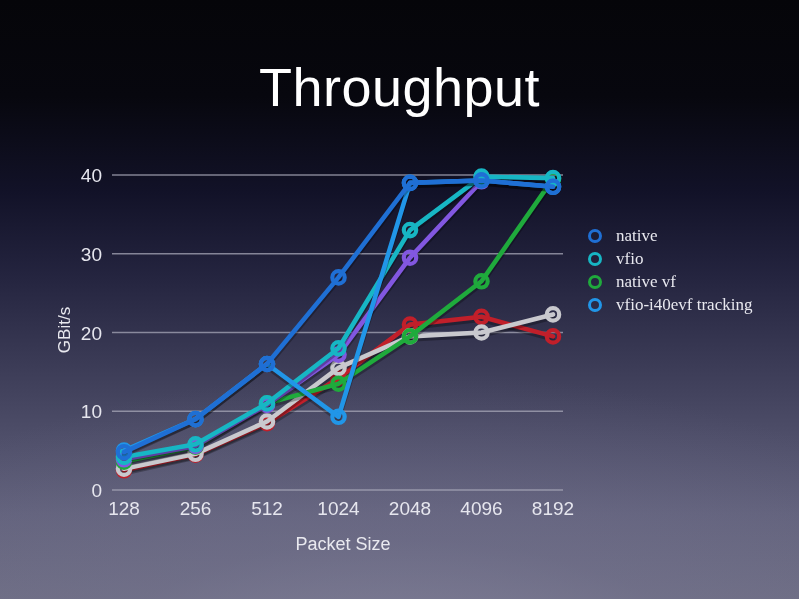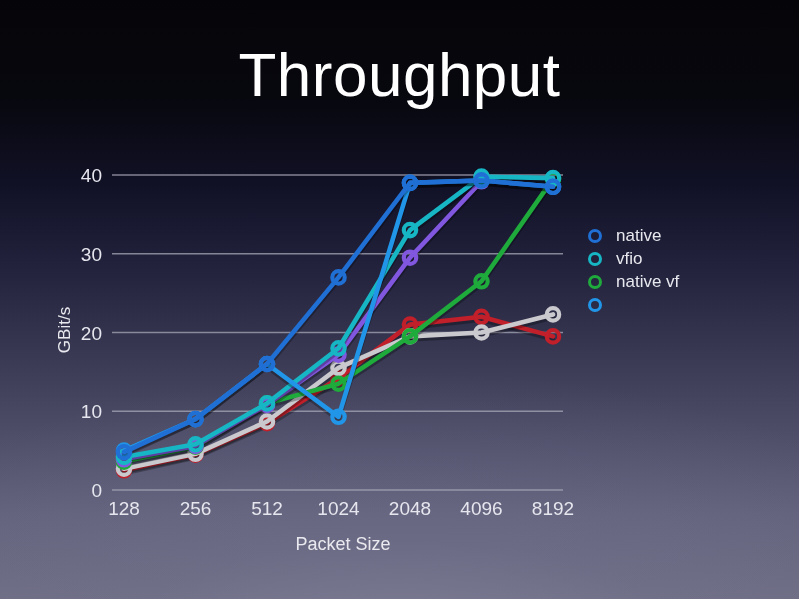--- a/index.html
+++ b/index.html
@@ -20,26 +20,26 @@
         #07070e 16%,
         #121228 32%,
         #24243f 46%,
         #3a3a55 60%,
         #50506b 74%,
         #62627c 86%,
         #6d6d83 100%);
   }
   #slide-title {
     position: absolute;
-    top: 44px;
+    top: 60px;
     left: 0;
     width: 799px;
     text-align: center;
     color: #ffffff;
-    font-size: 62px;
+    font-size: 54px;
     font-weight: 300;
     letter-spacing: 0.5px;
     line-height: 1;
     font-family: "Liberation Sans", sans-serif;
   }
   #chart-area {
     position: absolute;
     left: 0;
     top: 0;
     width: 799px;
@@ -97,21 +97,21 @@
     border-radius: 50%;
     border-style: solid;
     border-width: 3.2px;
     box-sizing: content-box;
   }
   .legend-label {
     color: #e8e8ef;
     font-size: 17px;
     white-space: nowrap;
     padding-left: 9px;
-    font-family: Liberation Sans, sans-serif;
+    font-family: Liberation Serif, serif;
   }
 </style>
 </head>
 <body>
 
 <div id="slide">
 
   <div id="slide-title">Throughput</div>
 
   <svg id="chart-area" viewBox="0 0 799 599" width="799" height="599" xmlns="http://www.w3.org/2000/svg">
@@ -222,16 +222,17 @@
       <div class="legend-row">
         <div class="legend-swatch">
           <span style="border-color: rgb(31, 170, 60);"></span>
         </div>
         <div class="legend-label">native vf</div>
       </div>
       <div class="legend-row">
         <div class="legend-swatch">
           <span style="border-color: rgb(33, 150, 232);"></span>
         </div>
+        <div class="legend-label">vfio-i40evf tracking</div>
       </div>
     </div>
 
 </div>
 
 </body></html>

